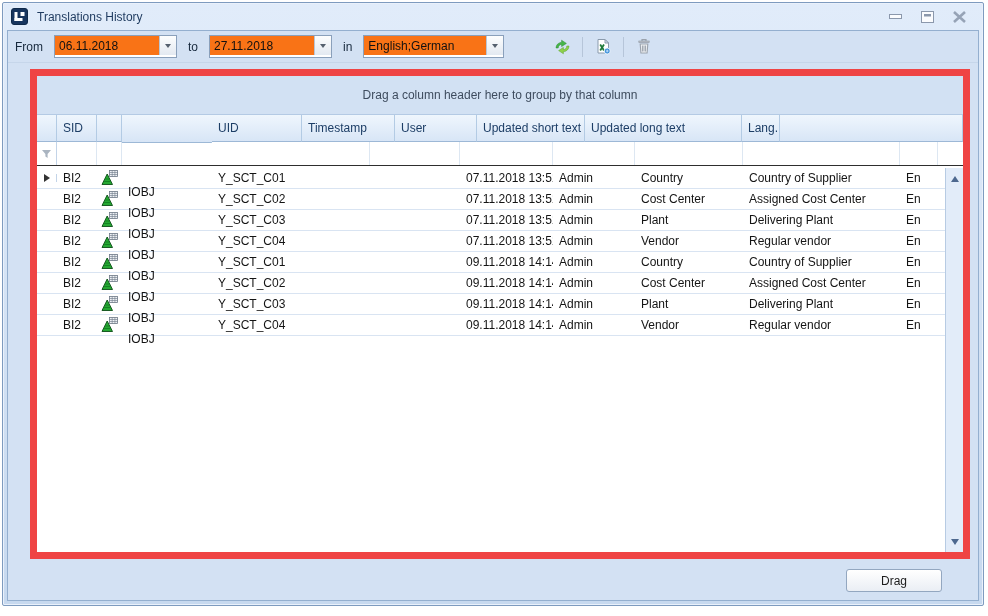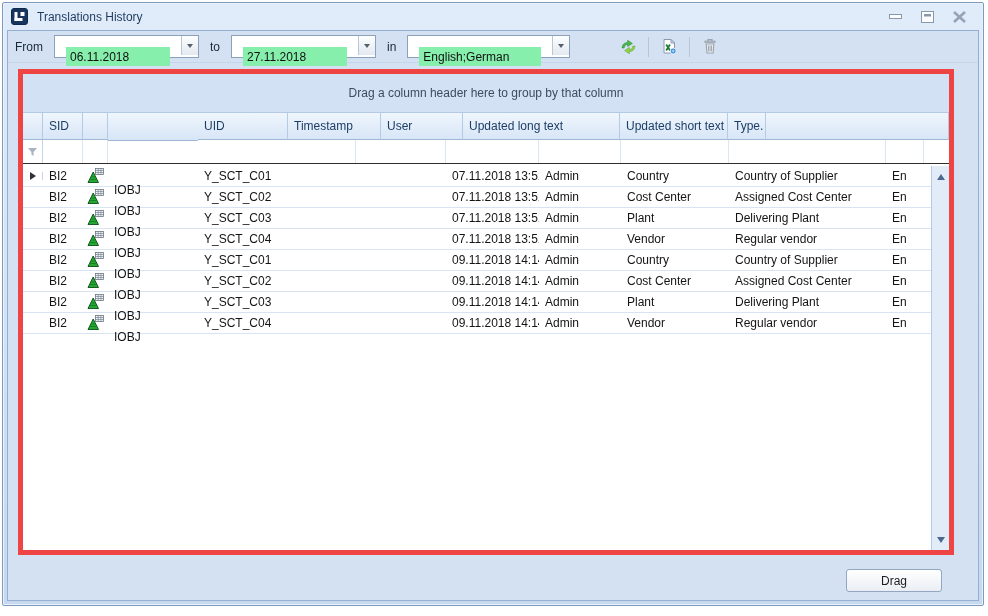--- a/index.html
+++ b/index.html
@@ -31,36 +31,36 @@
   
   .toolbar{
     position:absolute;left:0;right:0;top:0;height:31px;
     display:flex;align-items:center;padding-left:7px;
     border-bottom:1px solid #c6d6ea;
   }
   .tb-label{color:#17293d;margin:0 11px 0 0;}
   .tb-label.mid{margin:0 11px;}
   .editor{display:flex;height:21px;border:1px solid #8aa0bb;background:#fff;}
   .editor input{
-    border:0;outline:0;width:96px;height:19px;padding:0 4px;margin:11px;
-    font:12px "Liberation Sans",sans-serif;color:#111;background:#86efac;
+    border:0;outline:0;width:96px;height:19px;padding:0 4px;margin:0;
+    font:12px "Liberation Sans",sans-serif;color:#111;background:#f97316;
   }
   .editor.lang input{width:114px;}
   .drop-btn{
     width:16px;height:19px;border-left:1px solid #b9c6d6;
     background:linear-gradient(#fdfefe,#e3e9f1);
     display:flex;align-items:center;justify-content:center;
   }
   .drop-arrow{width:0;height:0;border-left:3.5px solid transparent;border-right:3.5px solid transparent;border-top:4px solid #55606e;}
   .tb-btn{width:24px;height:24px;display:flex;align-items:center;justify-content:center;margin:0;}
   .tb-sep{width:1px;height:20px;background:#b6c5d9;margin:0 8px;}.gap-l{width:46px;}
   
   .grid{
-    position:absolute;left:10px;top:38px;width:926px;height:476px;
-    background:#22c55e;border:5px solid #ef4444;overflow:hidden;
+    position:absolute;left:22px;top:38px;width:926px;height:476px;
+    background:#22c55e;border:7px solid #ef4444;overflow:hidden;
   }
   .group-panel{
     height:38px;background:#d2e1f3;border-bottom:1px solid #b4cae4;
     display:flex;align-items:center;justify-content:center;color:#3e4c5e;
   }
   .hdr-row{display:flex;height:27px;background:linear-gradient(#eff6fd,#d7e5f6);}
   .hdr-cell{
     box-sizing:border-box;border-right:1px solid #b3cbe4;border-bottom:1px solid #9db8d6;
     padding:0 6px;line-height:26px;color:#1d3e66;white-space:nowrap;overflow:hidden;
   }
@@ -203,23 +203,23 @@
       </div>
 
       <div class="hdr-row">
         <div class="hdr-cell c-ind"></div>
         <div class="hdr-cell c-sid">SID</div>
         <div class="hdr-cell c-icon"></div>
         <div class="hdr-cell c-etype">Entity Type</div>
         <div class="hdr-cell c-uid">UID</div>
         <div class="hdr-cell c-ts">Timestamp</div>
         <div class="hdr-cell c-user">User</div>
+        <div class="hdr-cell c-ushort">Updated short text</div>
         <div class="hdr-cell c-ulong">Updated long text</div>
-        <div class="hdr-cell c-ushort">Updated short text</div>
-        <div class="hdr-cell c-lang">Type.</div>
+        <div class="hdr-cell c-lang">Lang.</div>
         <div class="hdr-cell spacer"></div>
       </div>
 
       <div class="filter-row">
         <div class="filter-cell c-ind ind-cell">
           <svg width="11" height="10" viewBox="0 0 11 10">
             <path d="M1 1 h9 l-3.4 4 v4 l-2.2 -1.6 v-2.4 z" fill="#aab4c0"></path>
           </svg>
         </div>
         <div class="filter-cell c-sid"></div>

